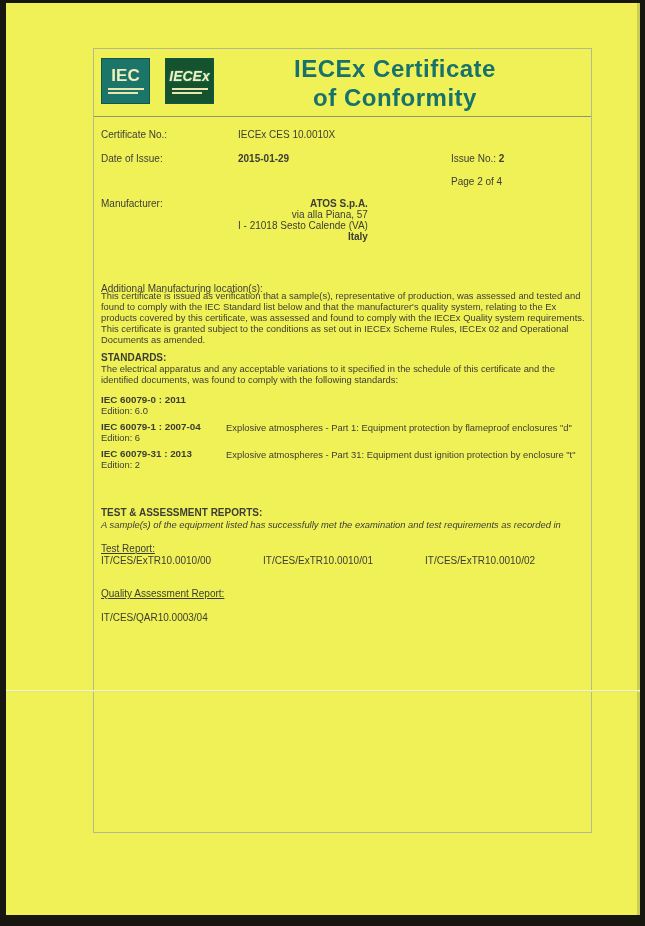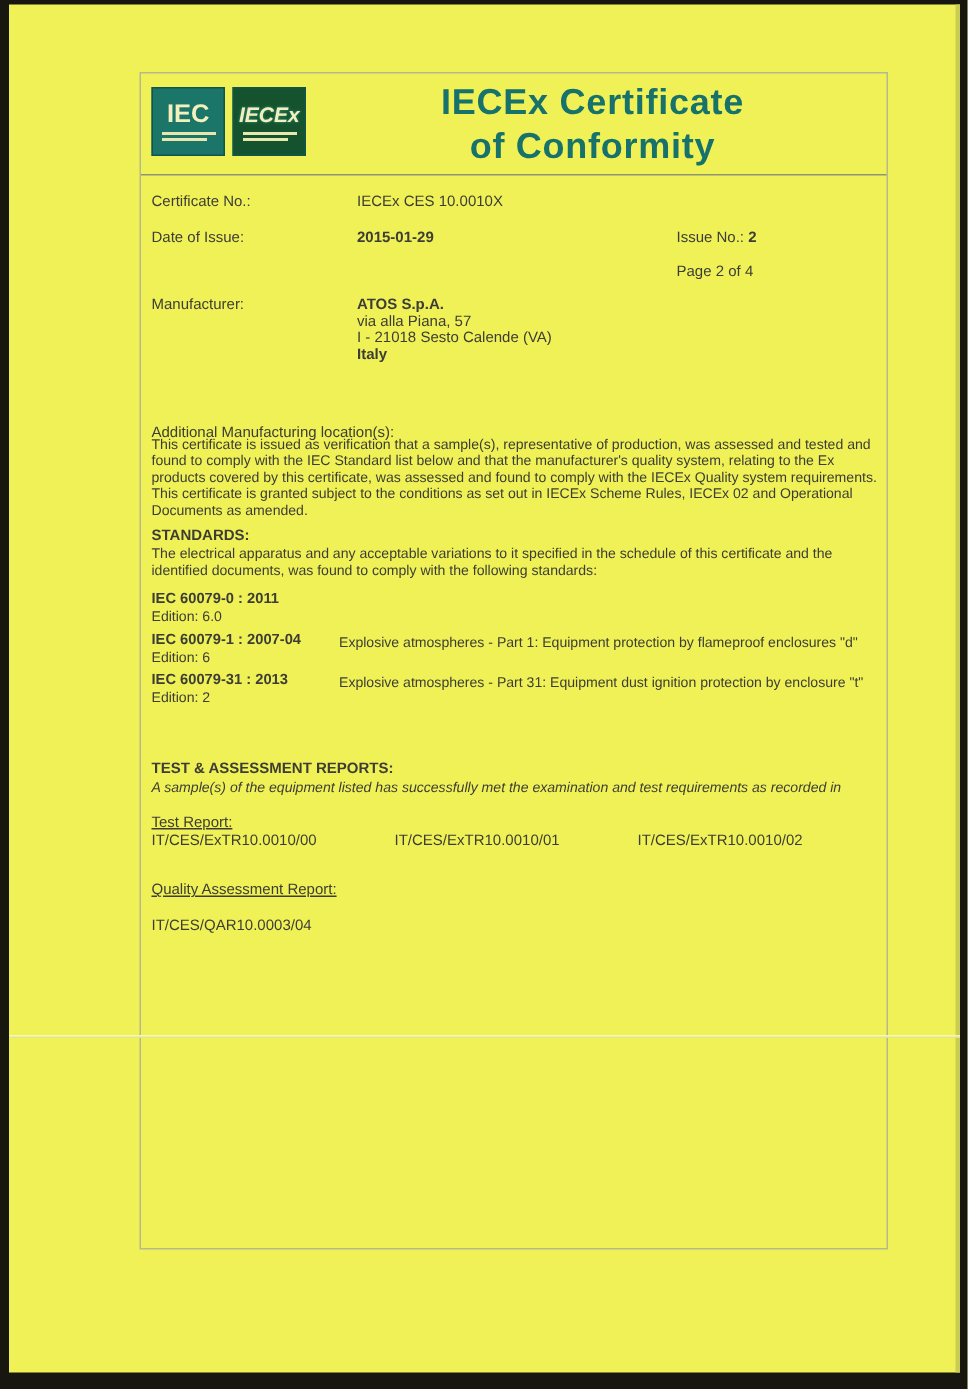--- a/index.html
+++ b/index.html
@@ -42,21 +42,21 @@
   
   .header {
     position: absolute;
     left: 0; top: 0; right: 0;
     height: 68px;
     border-bottom: 1px solid #8f9574;
   }
   .logos {
     position: absolute;
     left: 7px; top: 9px;
-    display: flex; gap: 5px;
+    display: flex; gap: 15px;
   }
   .logo {
     width: 49px; height: 46px;
     background: #1b7569;
     color: #f2f0bc;
     border: 1px solid #10564d;
     display: flex;
     flex-direction: column;
     align-items: center;
     justify-content: center;
@@ -90,21 +90,21 @@
     color: #16726a;
     font-weight: bold;
     font-size: 24px;
     line-height: 29px;
     letter-spacing: 0.5px;
   }
 
   
   .abs { position: absolute; color: #3c3e35; font-size: 10px; line-height: 11px; }
   .lbl-col { left: 7px; }
-  .val-col { left: 144px; }
+  .val-col { left: 144px; text-align: right; }
   .right-col { left: 337px; padding-left: 20px; }
   .b { font-weight: bold; }
   .i { font-style: italic; }
   .u { text-decoration: underline; }
 
   .para {
     font-size: 9.4px;
     line-height: 11px;
     color: #3c3e35;
   }

